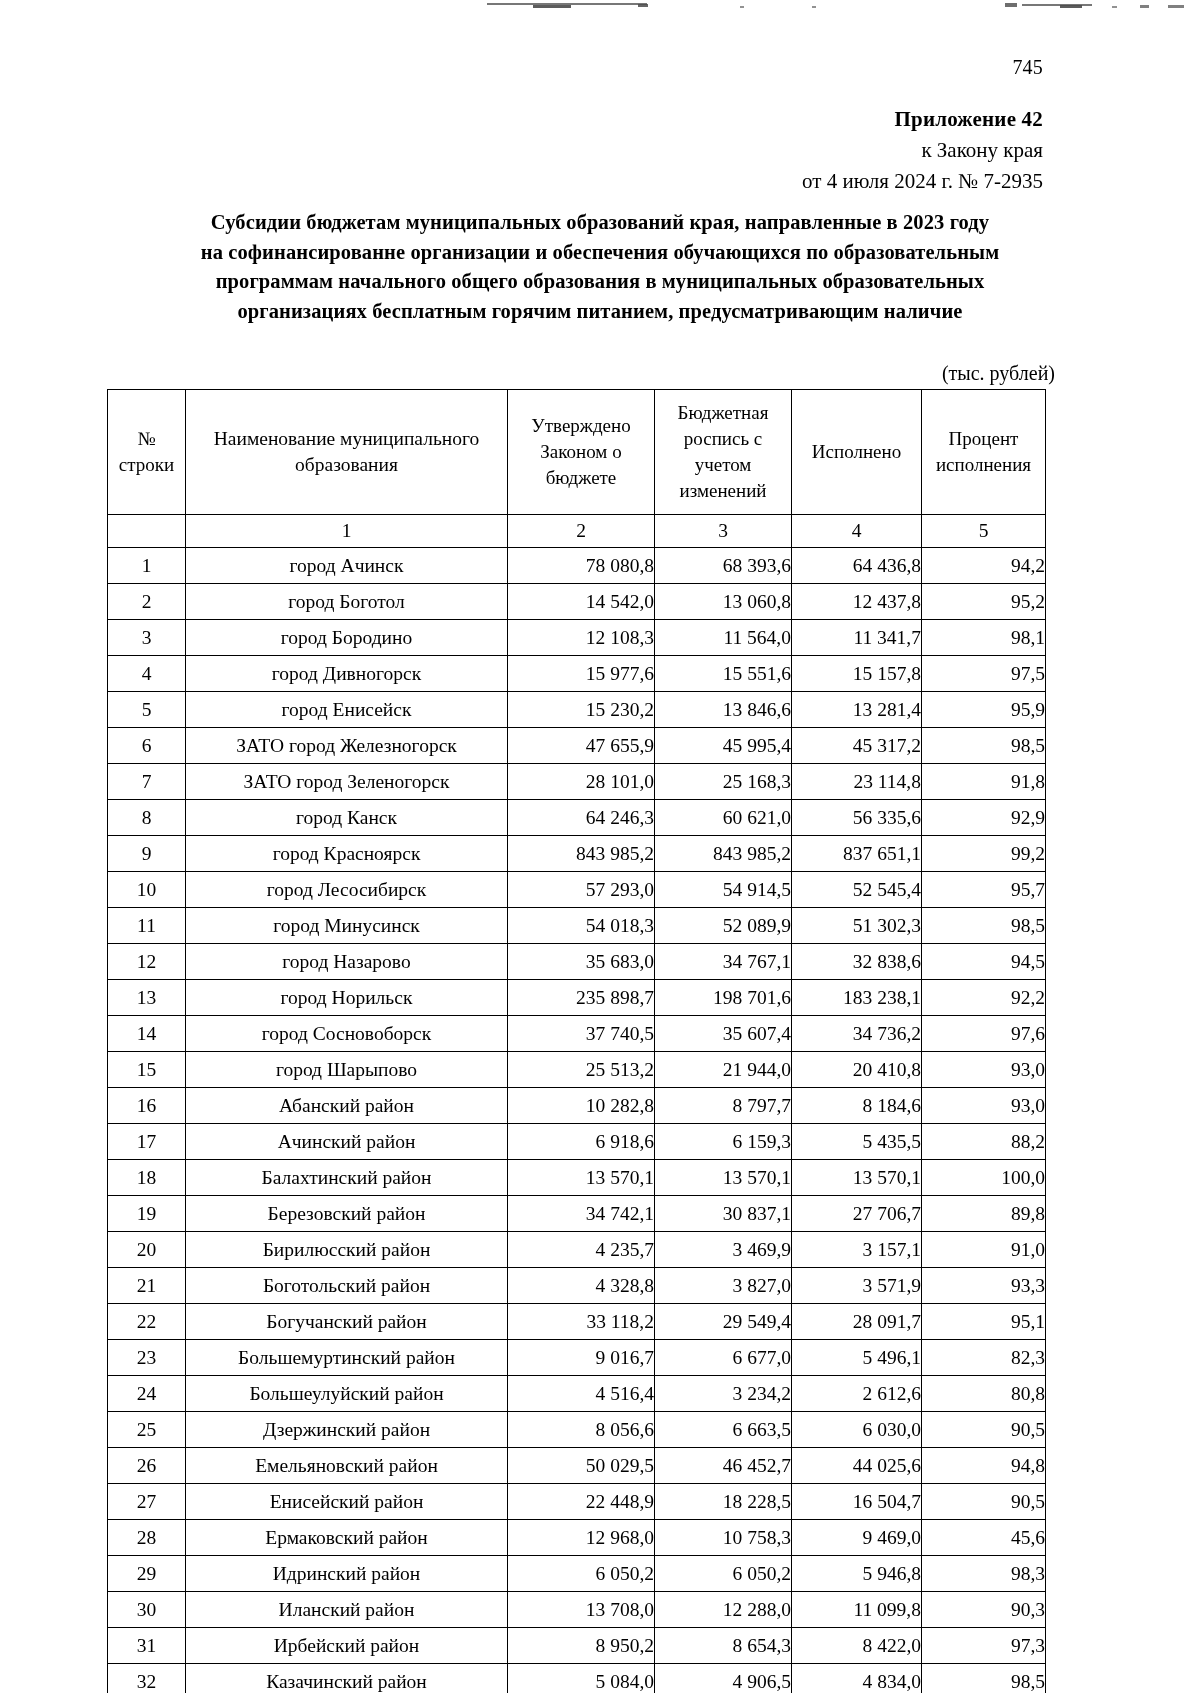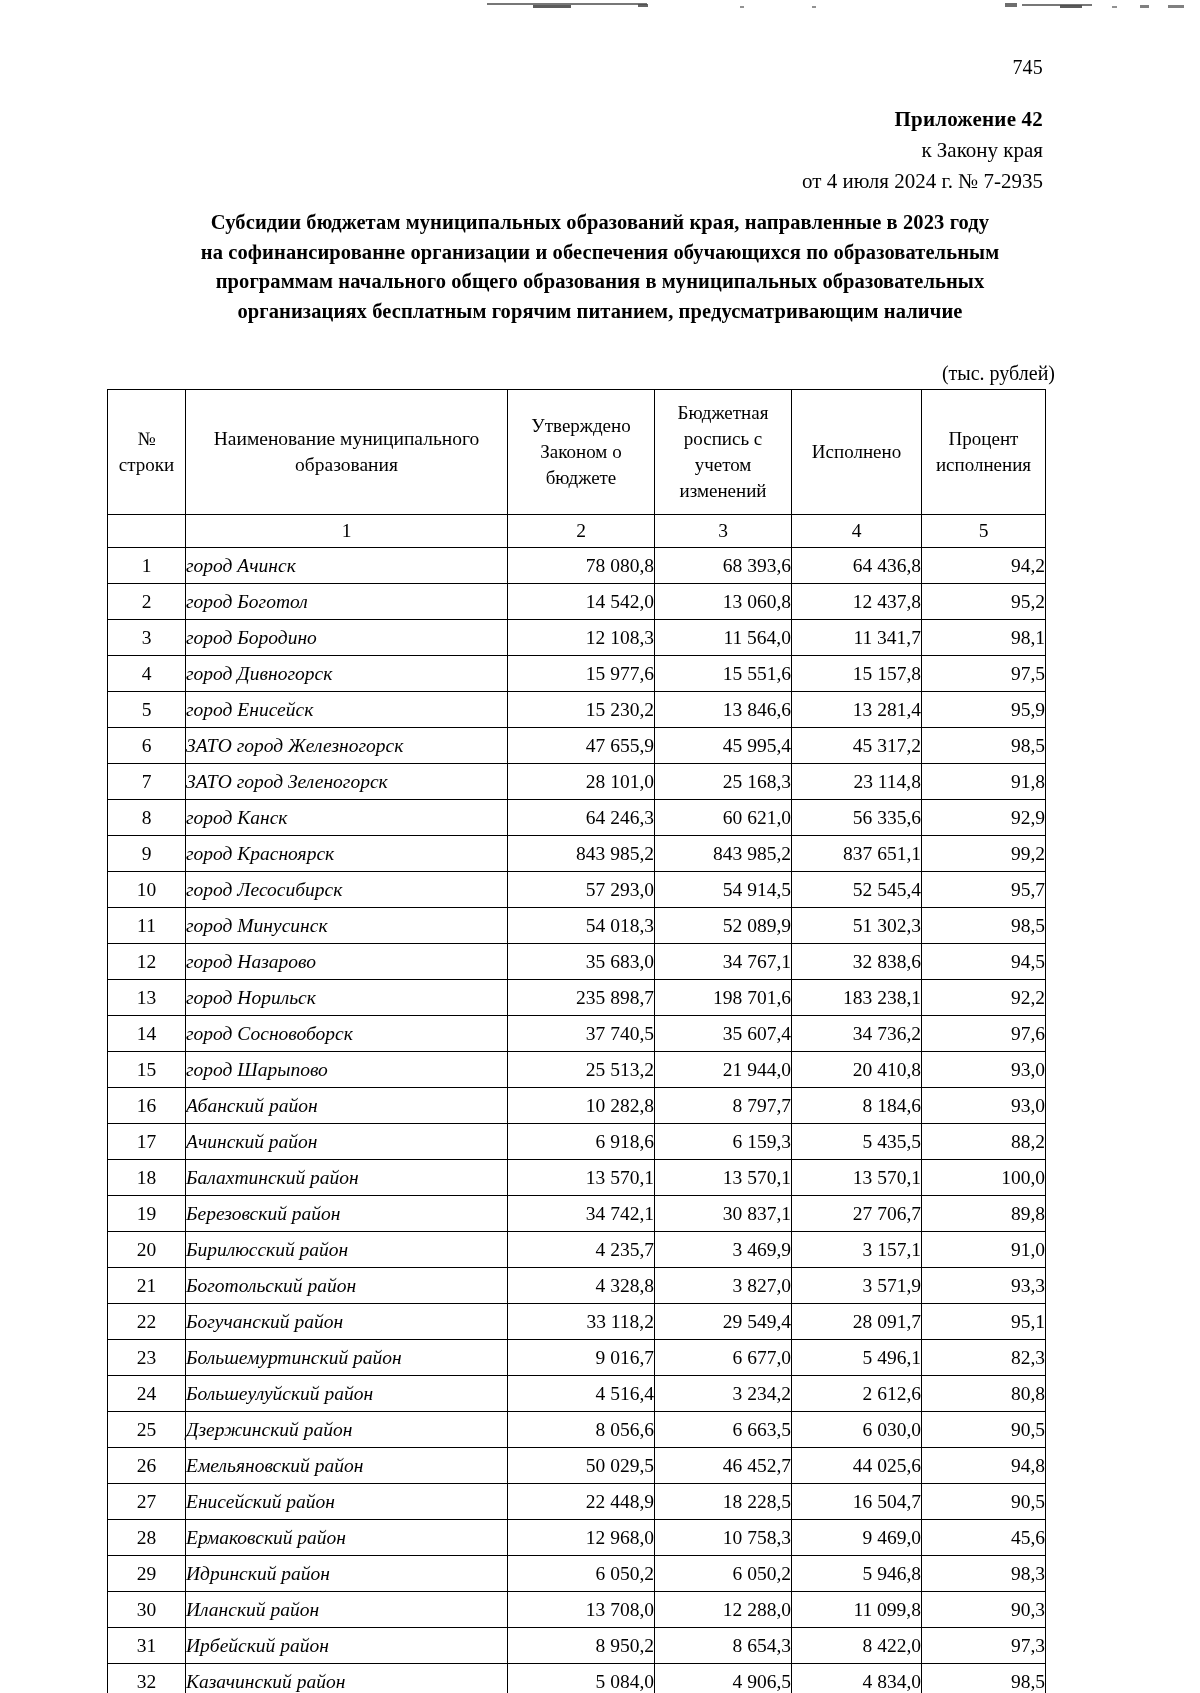--- a/index.html
+++ b/index.html
@@ -140,25 +140,24 @@
   }
 
   tbody.body td {
     height: 35px;
   }
   td.c-no {
     text-align: center;
     font-size: 19.5px;
   }
   td.c-name {
-    text-align: left;
+    text-align: center;
     padding-left: 8px;
     font-size: 19.5px;
     white-space: nowrap;
-    font-style: italic;
   }
   td.c-num {
     text-align: right;
     padding-right: 5px;
     font-size: 19.5px;
     white-space: nowrap;
   }
   td.c-pct {
     text-align: right;
     padding-right: 5px;

